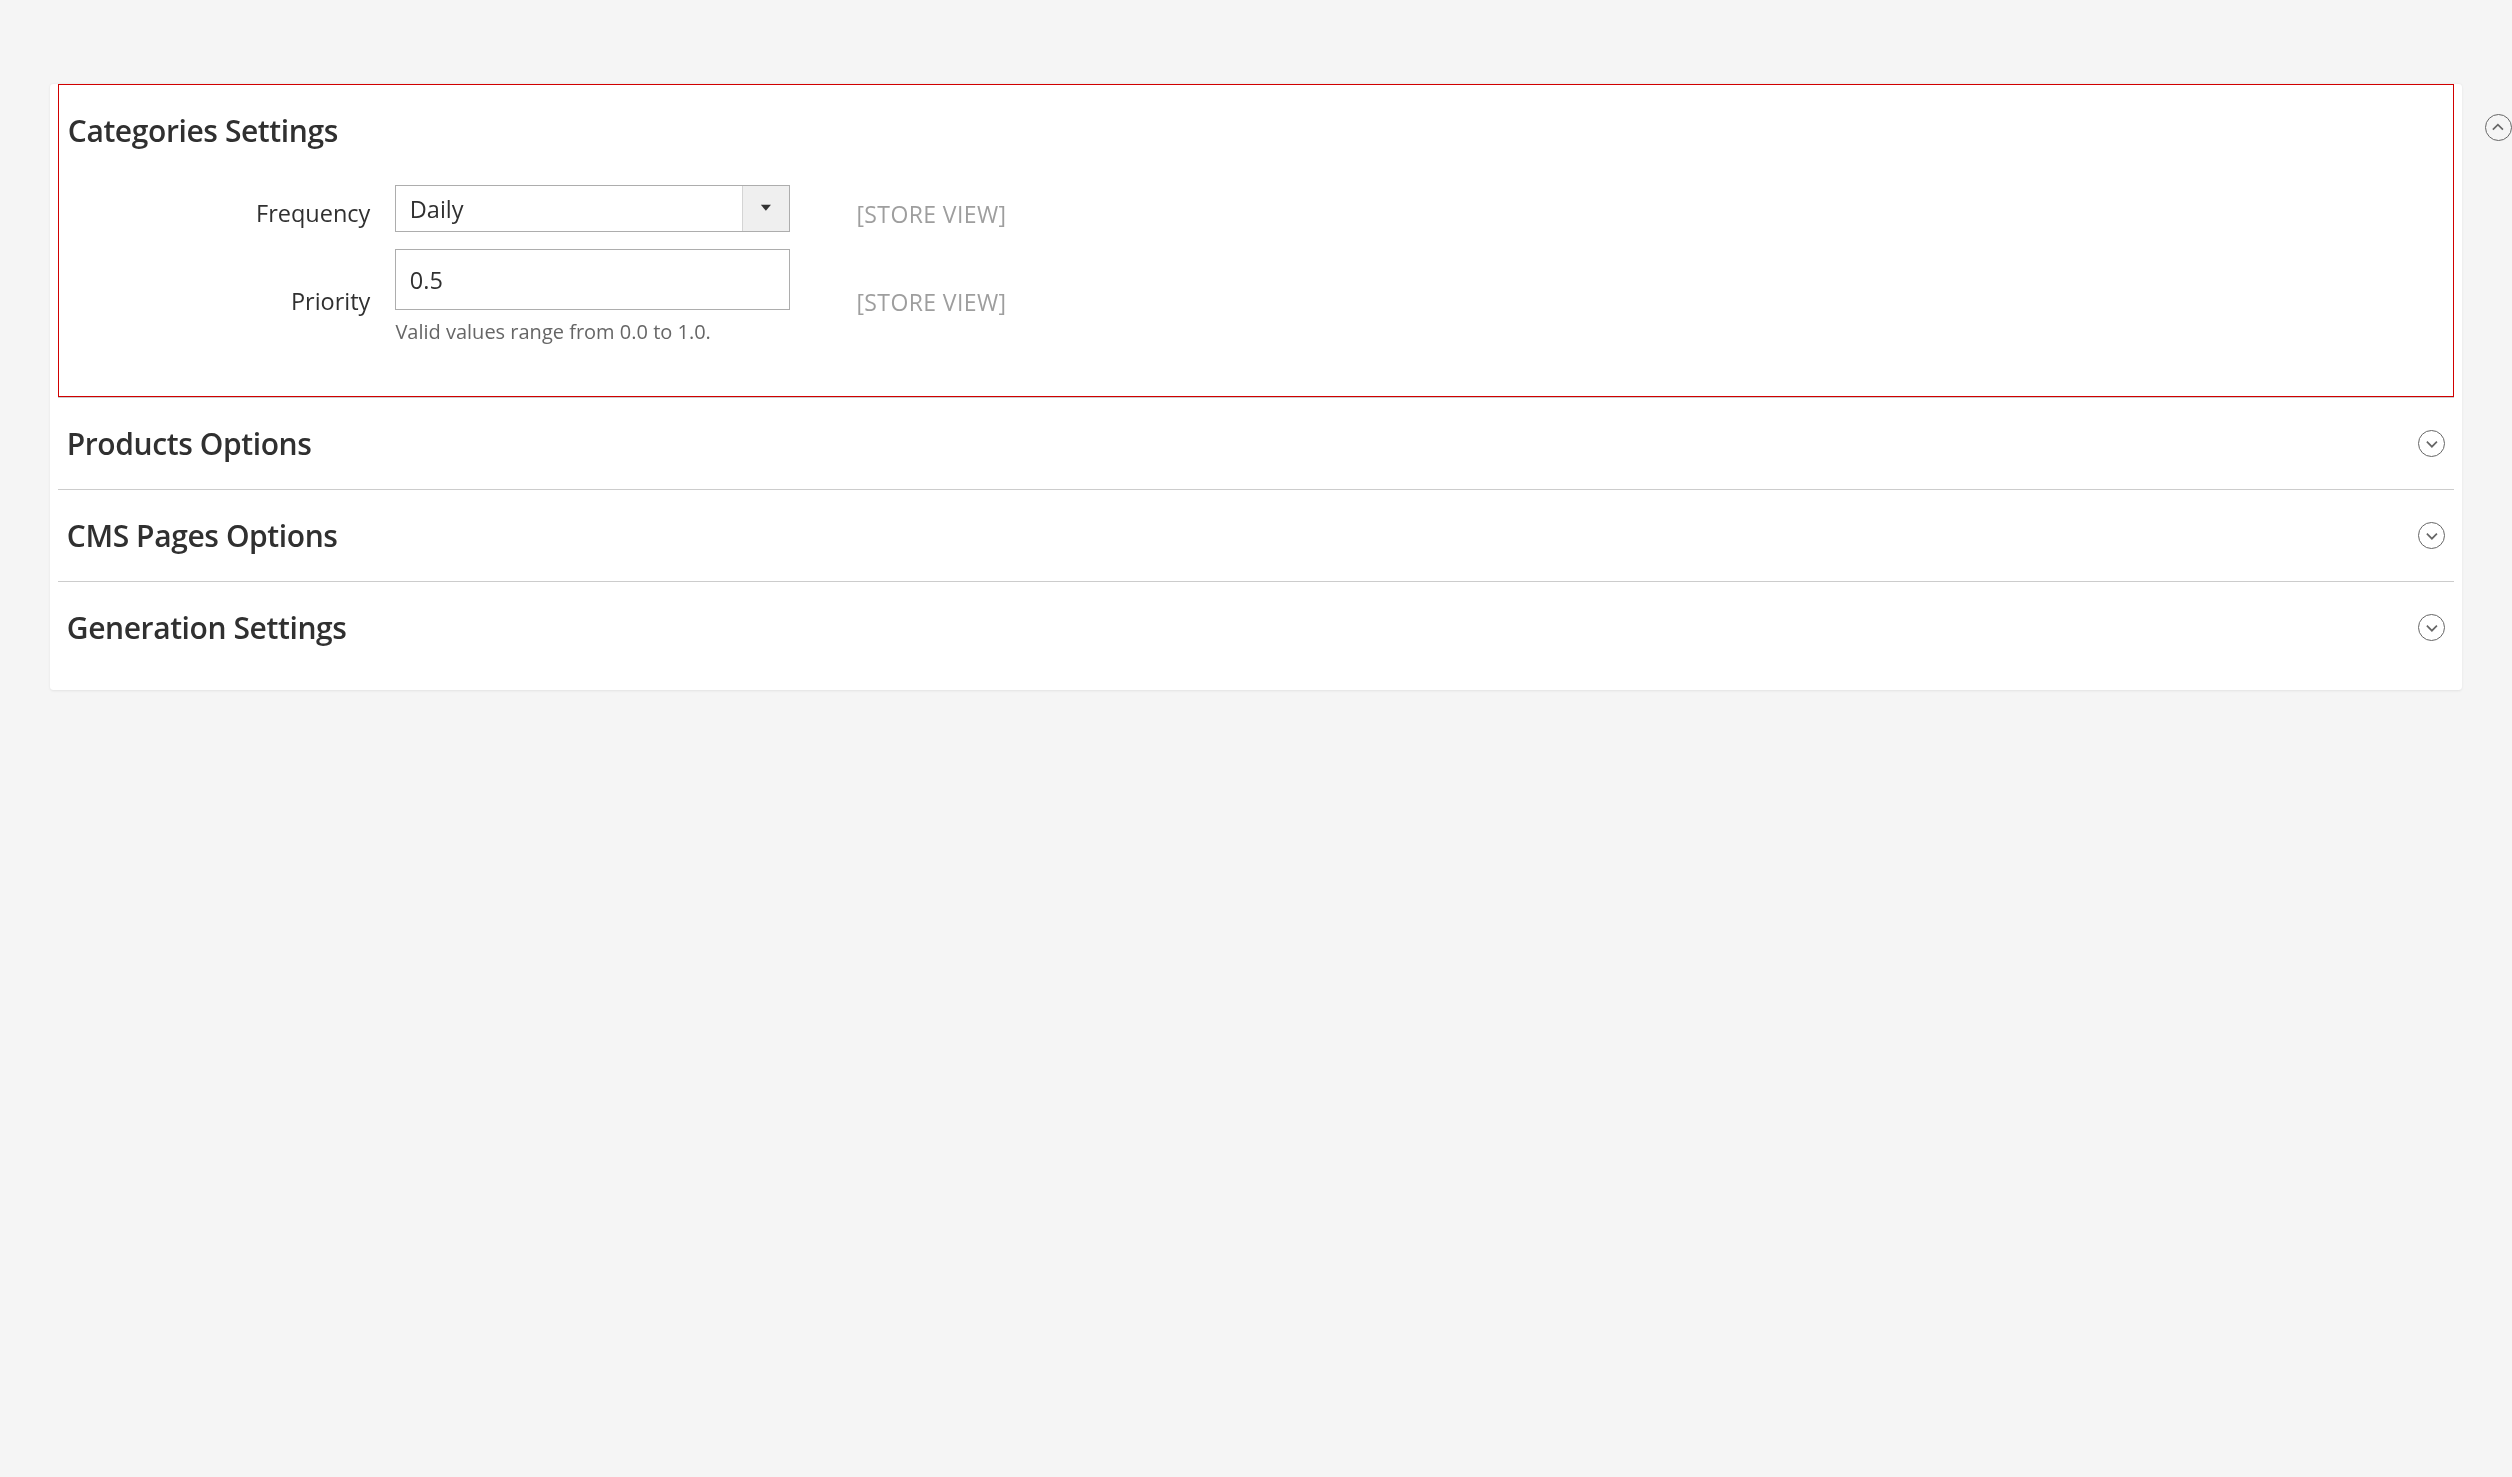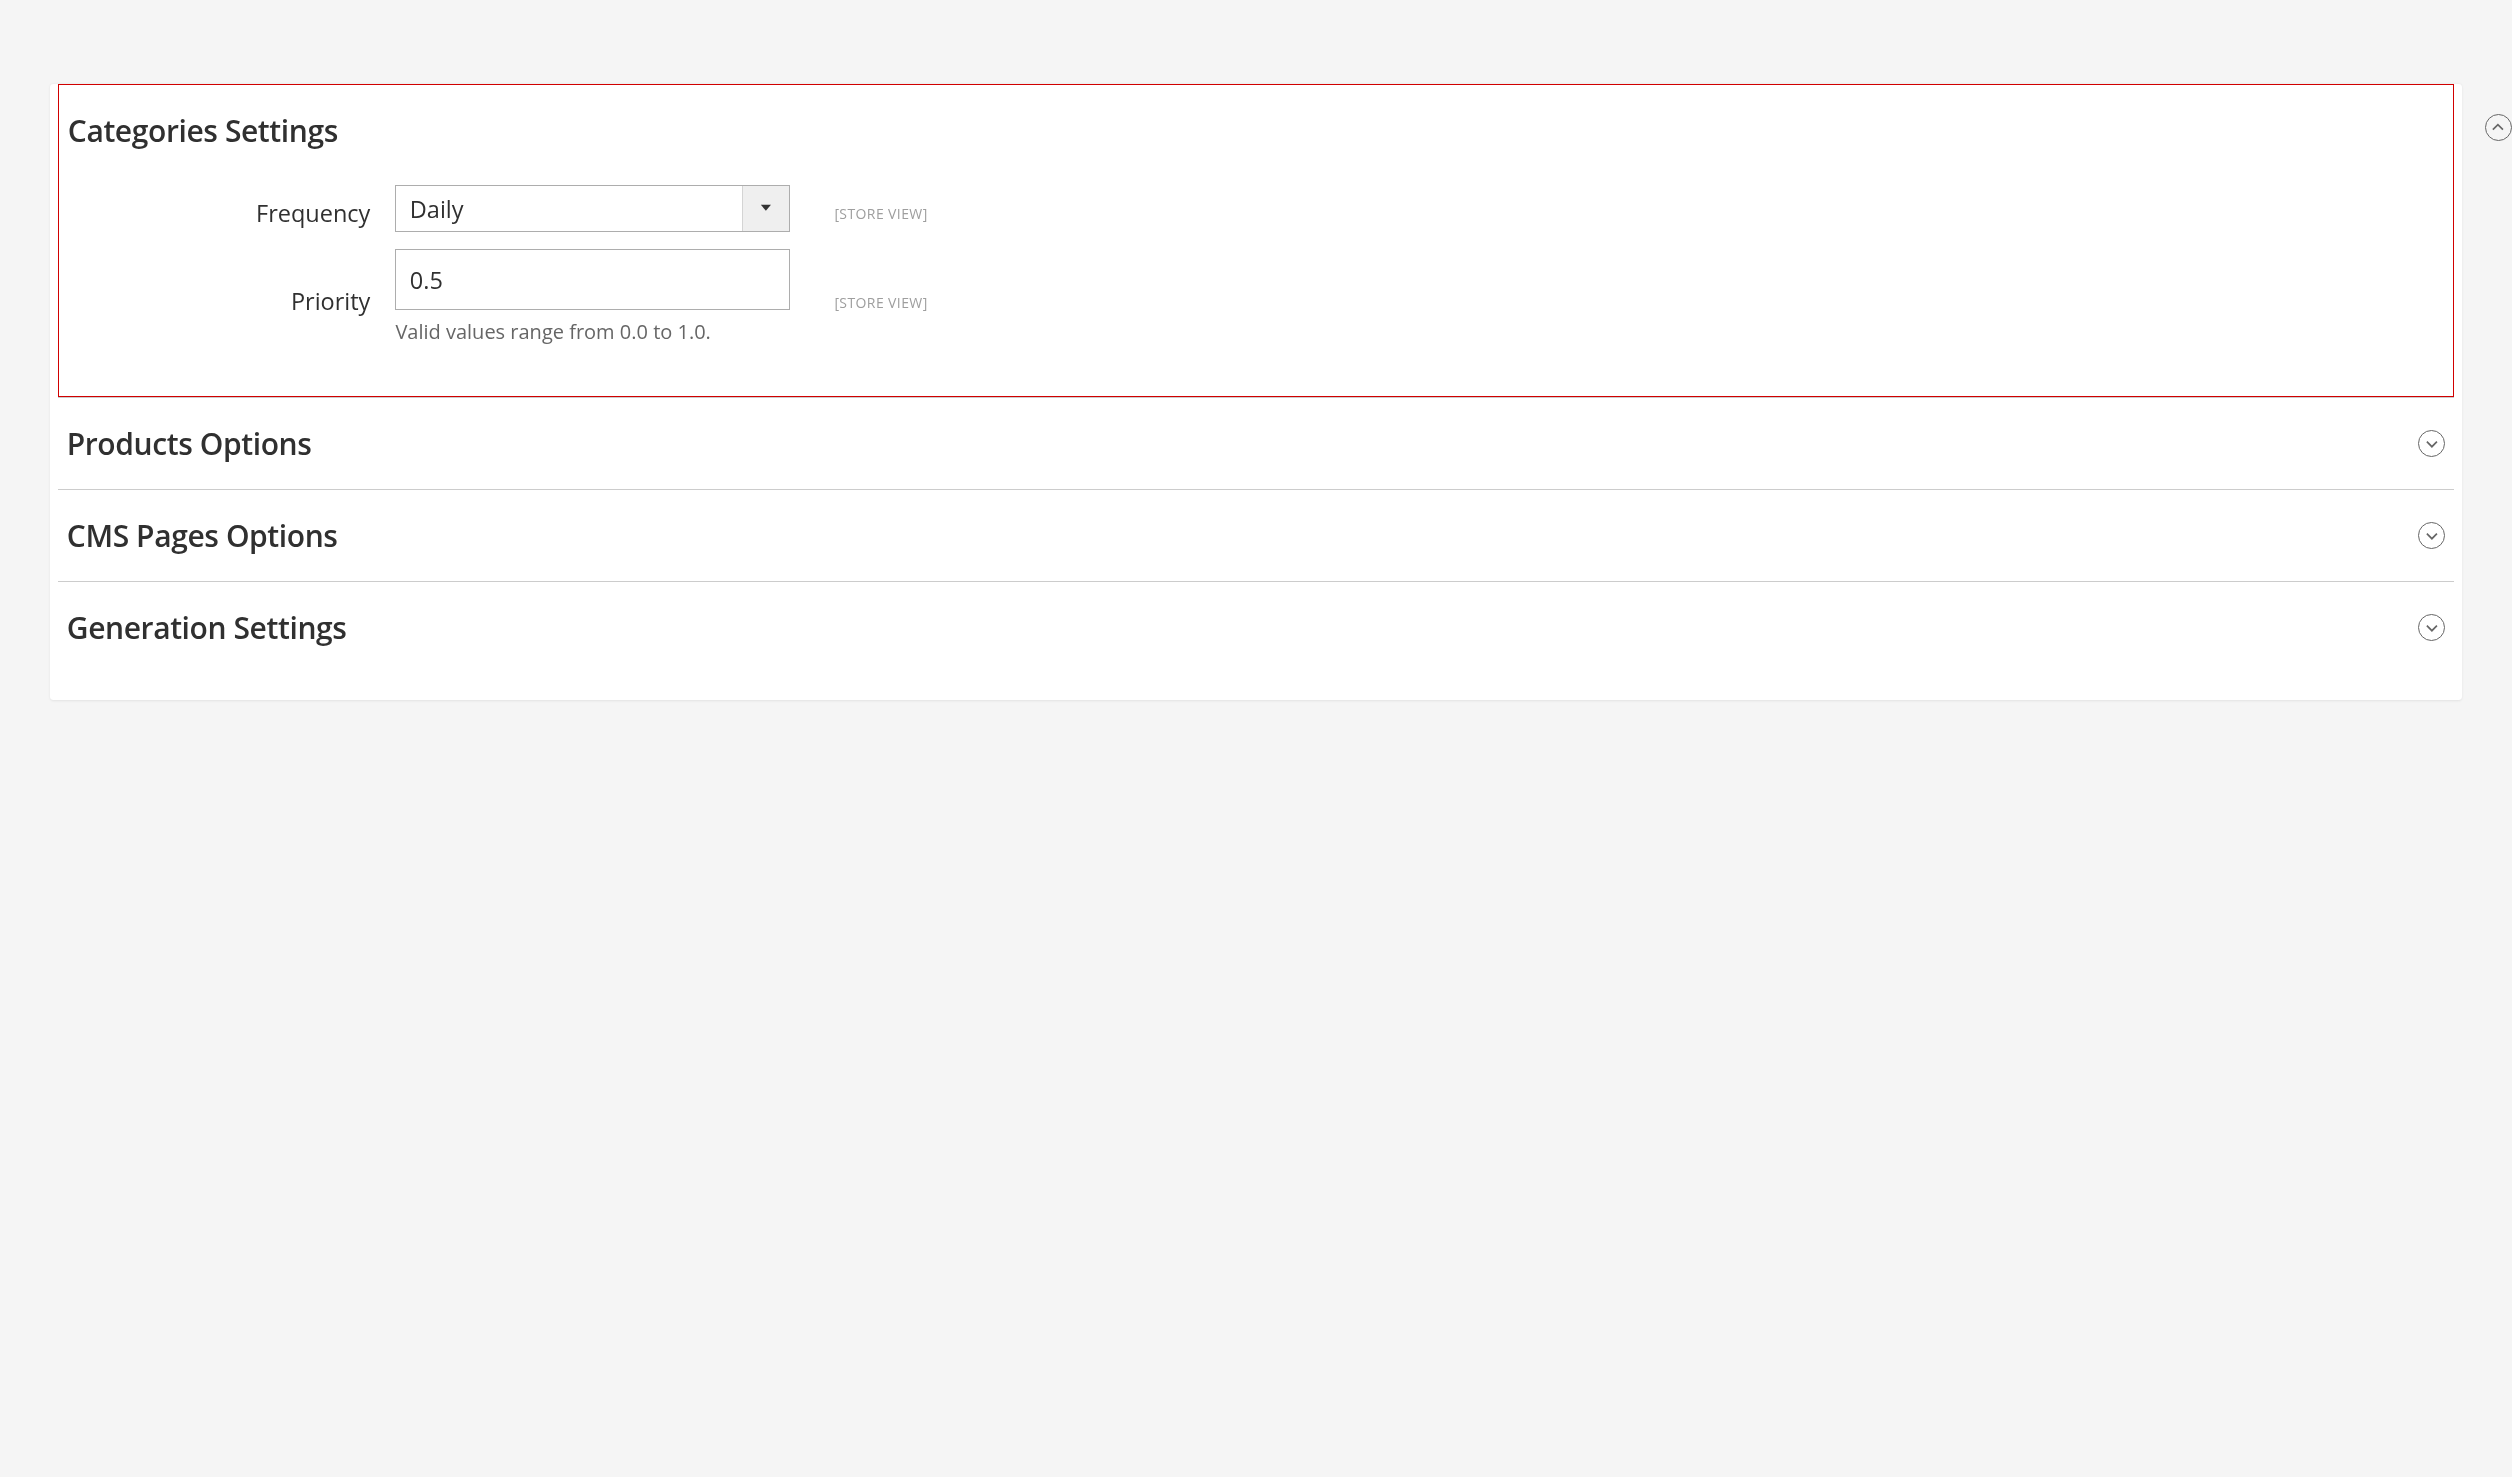--- a/index.html
+++ b/index.html
@@ -121,28 +121,28 @@
       color: #303030;
       background: #ffffff;
       font-family: inherit;
     }
     .form-hint {
       font-size: 20px;
       color: #666666;
       margin-top: 8.4px;
     }
     .form-scope {
-      padding-left: 44px;
+      padding-left: 66px;
       padding-top: 10px;
-      font-size: 14px;
+      font-size: 23px;
       color: #9e9e9e;
       letter-spacing: 0.4px;
     }
     .last-section {
-      padding-bottom: 27px;
+      padding-bottom: 17px;
     }
   </style>
 </head>
 <body>
 
 <div class="panel">
 
   <div class="section-highlighted">
     <div class="section-header">
       <span class="section-title">Categories Settings</span>

